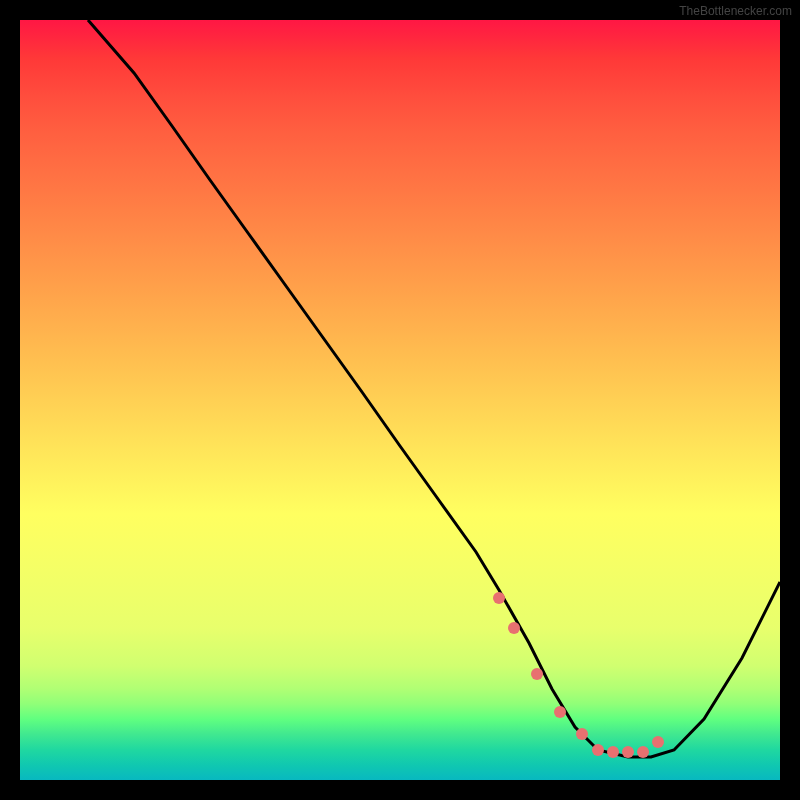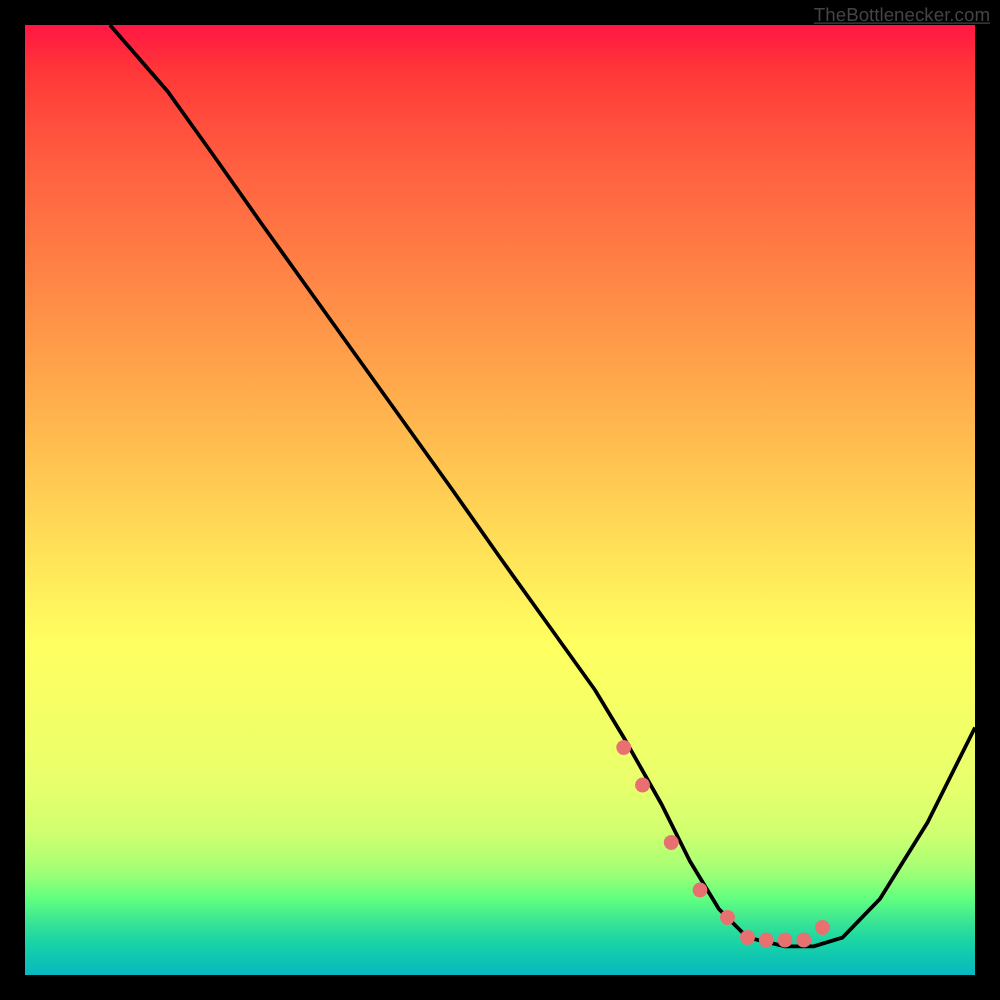--- a/index.html
+++ b/index.html
@@ -12,24 +12,23 @@
       height: 800px;
       background: #000;
       position: relative;
       font-family: Arial, sans-serif;
     }
     .watermark {
       position: absolute;
       top: 4px;
       right: 8px;
       color: #444;
-      font-size: 15px;
+      font-size: 12px;
       font-weight: normal;
       z-index: 10;
-      text-decoration: underline;
     }
     .chart-container {
       position: absolute;
       top: 20px;
       left: 20px;
       width: 760px;
       height: 760px;
       background: linear-gradient(to bottom,
         #ff1744 0%,
         #ff3838 5%,

